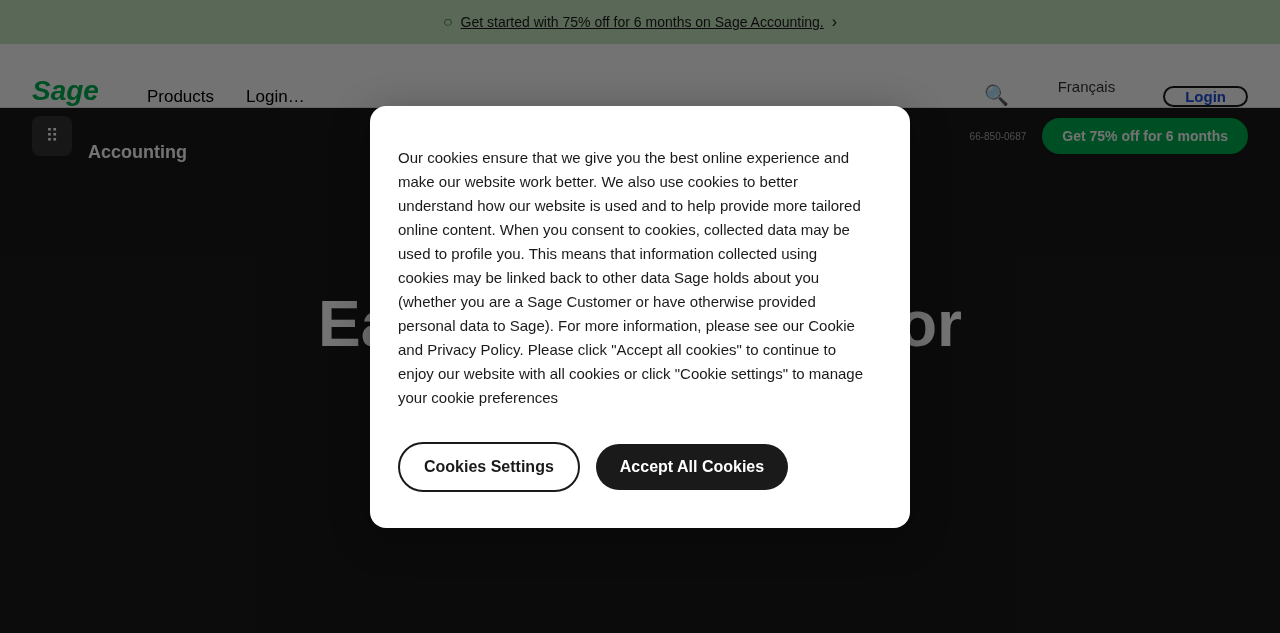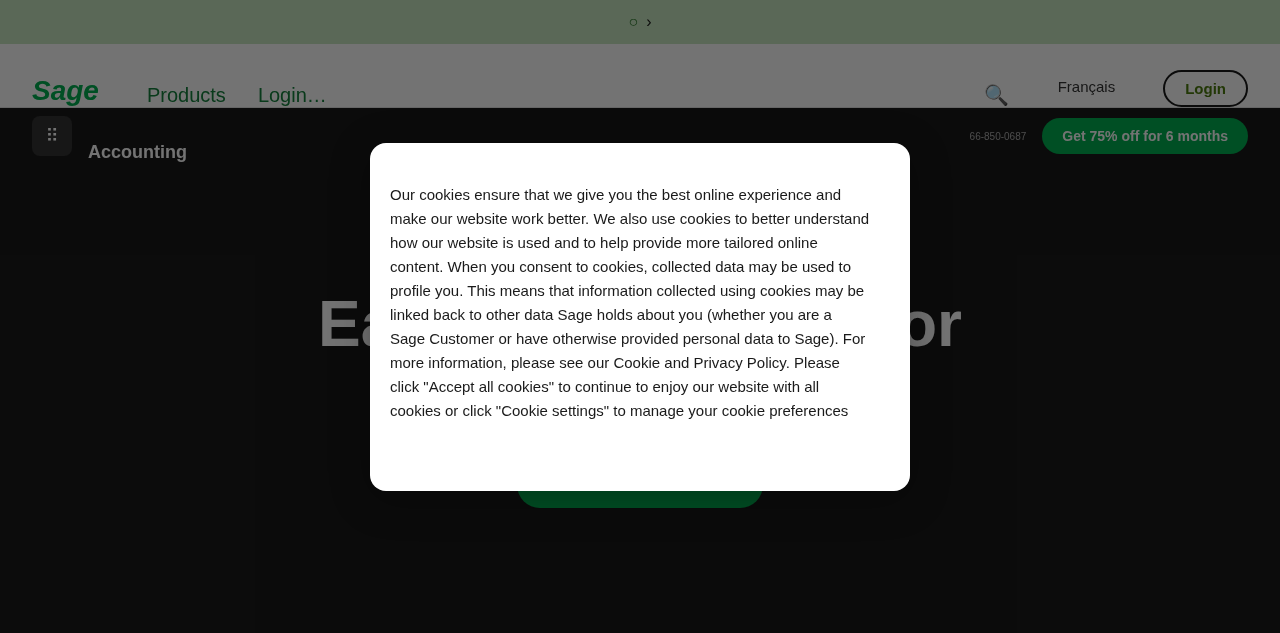--- a/index.html
+++ b/index.html
@@ -35,43 +35,43 @@
       border-bottom: 1px solid #e0e0e0;
     }
     .sage-logo {
       font-size: 28px;
       font-weight: 800;
       color: #00b050;
       font-style: italic;
       margin-right: 16px;
     }
     .nav-item {
-      font-size: 20px;
-      color: #15803d;
+      font-size: 17px;
+      color: #000000;
       font-weight: 500;
       cursor: pointer;
     }
     .nav-spacer { flex: 1; }
     .search-icon { font-size: 20px; color: #333; cursor: pointer; }
     .lang-btn {
       font-size: 15px;
       color: #333;
       font-weight: 500;
       cursor: pointer;
       margin: 12px 16px;
     }
     .login-btn {
       border: 2px solid #1a1a1a;
       border-radius: 24px;
-      padding: 8px 20px;
+      padding: 0 20px;
       font-size: 15px;
       font-weight: 600;
       cursor: pointer;
       background: transparent;
-      color: #4d7c0f;
+      color: #1d4ed8;
     }
 
     
     .accounting-nav {
       background-color: #1a1a1a;
       height: 56px;
       display: flex;
       align-items: center;
       padding: 0 32px;
       gap: 16px;
@@ -163,21 +163,21 @@
       display: flex;
       align-items: center;
       justify-content: center;
     }
 
     
     .cookie-modal {
       background: #fff;
       border-radius: 16px;
       width: 540px;
-      padding: 40px 40px 36px 20px;
+      padding: 40px 40px 36px 28px;
       position: relative;
       z-index: 20;
       box-shadow: 0 8px 40px rgba(0,0,0,0.3);
     }
     .cookie-text {
       font-size: 15px;
       color: #1a1a1a;
       line-height: 1.6;
       margin-bottom: 32px;
     }
@@ -205,20 +205,21 @@
       cursor: pointer;
       background: #1a1a1a;
       color: #fff;
     }
   </style>
 </head>
 <body>
 
 <div class="top-banner">
   <span class="banner-icon">○</span>
+  <a>Get started with 75% off for 6 months on Sage Accounting.</a>
   <span class="banner-arrow">›</span>
 </div>
 
 <div class="main-nav">
   <div class="sage-logo">Sage</div>
   <span class="nav-item">Products</span>
   <span class="nav-item">Login…</span>
   <div class="nav-spacer"></div>
   <span class="search-icon">🔍</span>
   <span class="lang-btn">Français</span>
@@ -242,14 +243,18 @@
   <div class="hero-subtitle">Perfect for solopreneurs…overed. Get 75% off</div>
   <div class="hero-subtitle2">Managin…xt step.</div>
   <button class="hero-cta">Get 75% off for 6 months</button>
 </div>
 
 <div class="overlay">
   <div class="cookie-modal">
     <div class="cookie-text">Our cookies ensure that we give you the best online experience and make our website work better. We also use cookies to better understand how our website is used and to help provide more tailored online content.
 When you consent to cookies, collected data may be used to profile you. This means that information collected using cookies may be linked back to other data Sage holds about you (whether you are a Sage Customer or have otherwise provided personal data to Sage). For more information, please see our Cookie and Privacy Policy.
 Please click "Accept all cookies" to continue to enjoy our website with all cookies or click "Cookie settings" to manage your cookie preferences</div>
+    <div class="cookie-actions">
+      <button class="cookies-settings-btn">Cookies Settings</button>
+      <button class="accept-all-btn">Accept All Cookies</button>
+    </div>
   </div>
 </div>
 
 </body></html>

